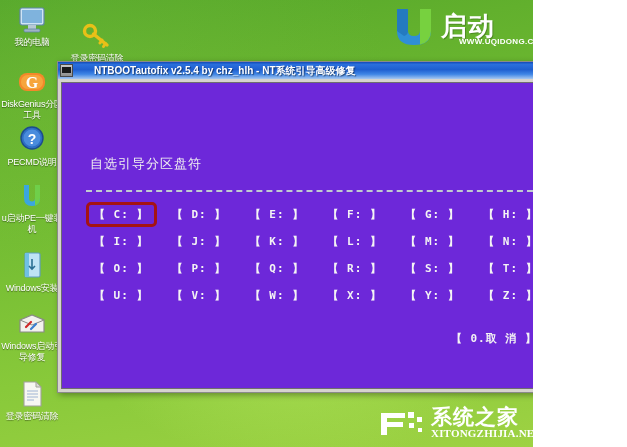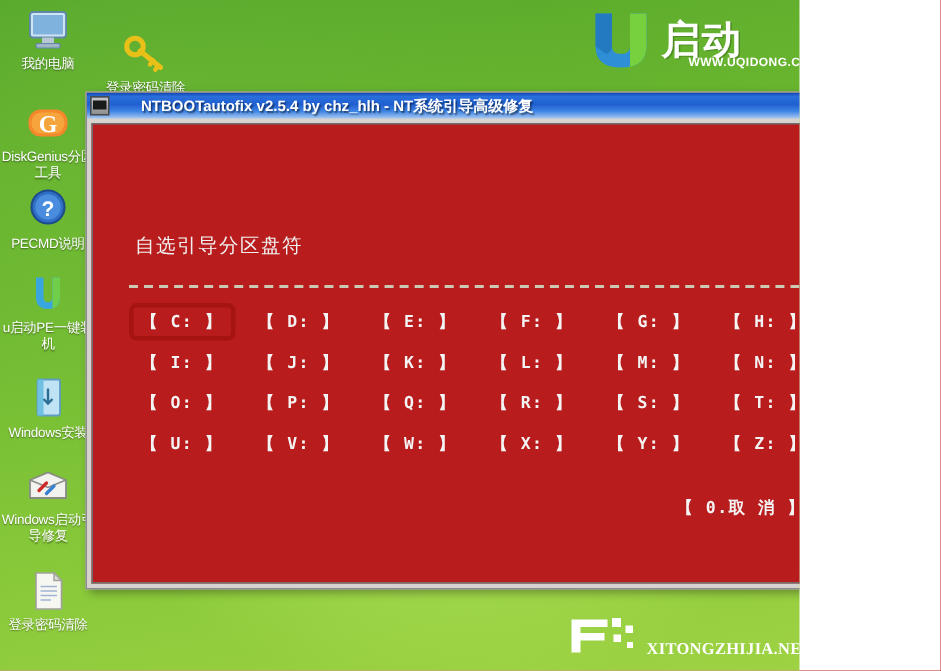--- a/index.html
+++ b/index.html
@@ -199,21 +199,21 @@
   #window-body {
     position: absolute;
     left: 0; right: 0;
     top: 17px; bottom: 0;
     padding: 3px;
     box-sizing: border-box;
     display: flex;
   }
   #console-screen {
     flex: 1 1 auto;
-    background: #b91c1c;
+    background: #6d28d9;
     border: 1px solid #6e6e6e;
     border-right: none;
     box-sizing: border-box;
     position: relative;
     overflow: hidden;
     font-family: "DejaVu Sans Mono", monospace;
   }
 
   #console-heading {
     position: absolute;
@@ -442,20 +442,21 @@
   </div>
 
   <div id="watermark">
     <svg width="52" height="40" viewBox="0 0 52 40" style="position:absolute;left:0;top:2px;">
       <path d="M4 10 L28 10 L28 15 L10 15 L10 19 L26 19 L26 24 L10 24 L10 32 L4 32 Z" fill="#ffffff"></path>
       <rect x="31" y="9" width="6" height="6" fill="#ffffff"></rect>
       <rect x="40" y="14" width="5" height="5" fill="#ffffff"></rect>
       <rect x="32" y="20" width="5" height="5" fill="#ffffff"></rect>
       <rect x="41" y="25" width="4" height="4" fill="#ffffff"></rect>
     </svg>
+    <span class="wm-text">系统之家</span>
     <span class="wm-url">XITONGZHIJIA.NET</span>
   </div>
 
   <div id="console-window">
 
     <div id="title-bar">
       <span id="title-icon"></span>
       <span id="title-text">NTBOOTautofix v2.5.4 by chz_hlh - NT系统引导高级修复</span>
       <span class="win-btns">
         <span class="win-btn min">

